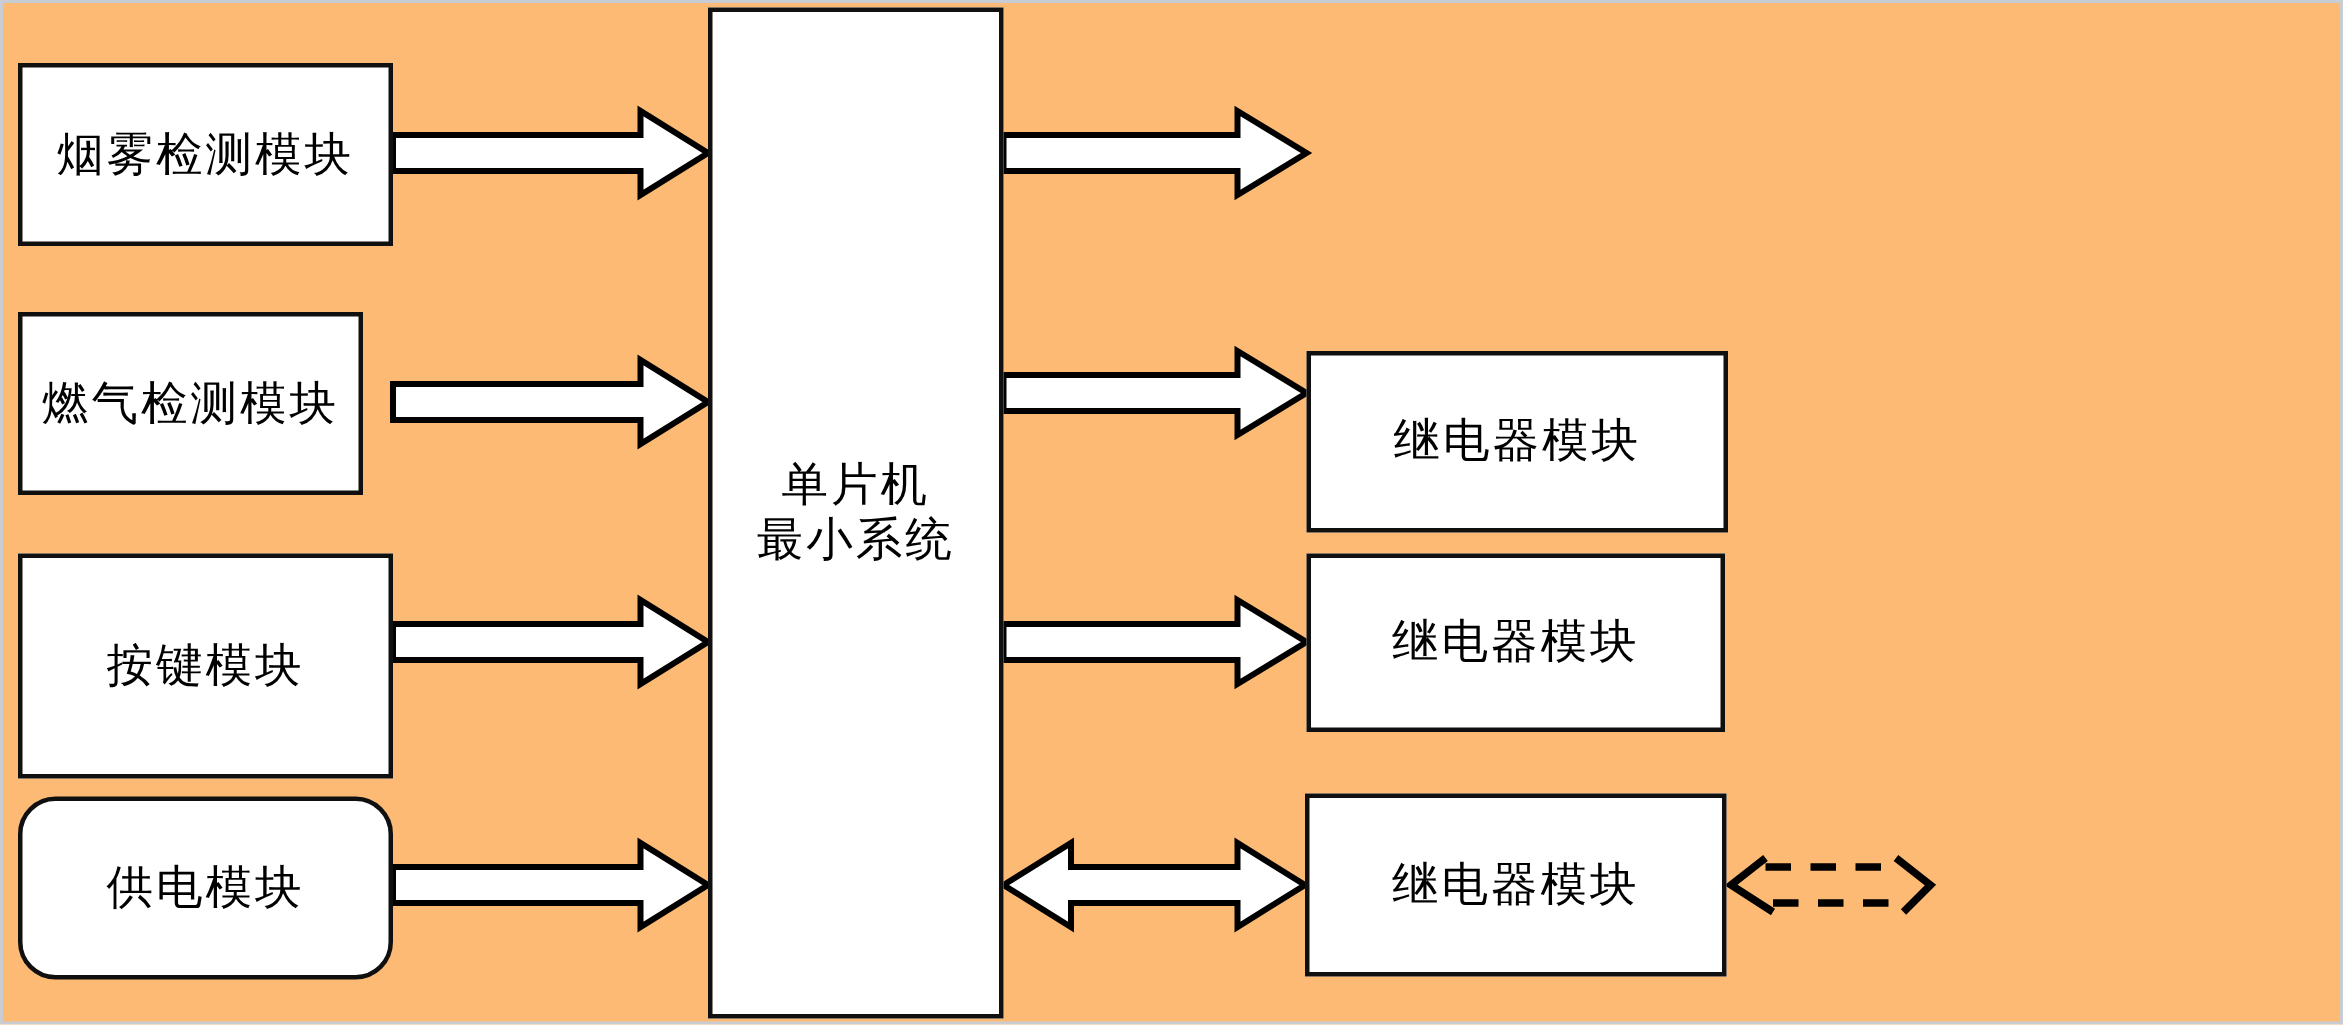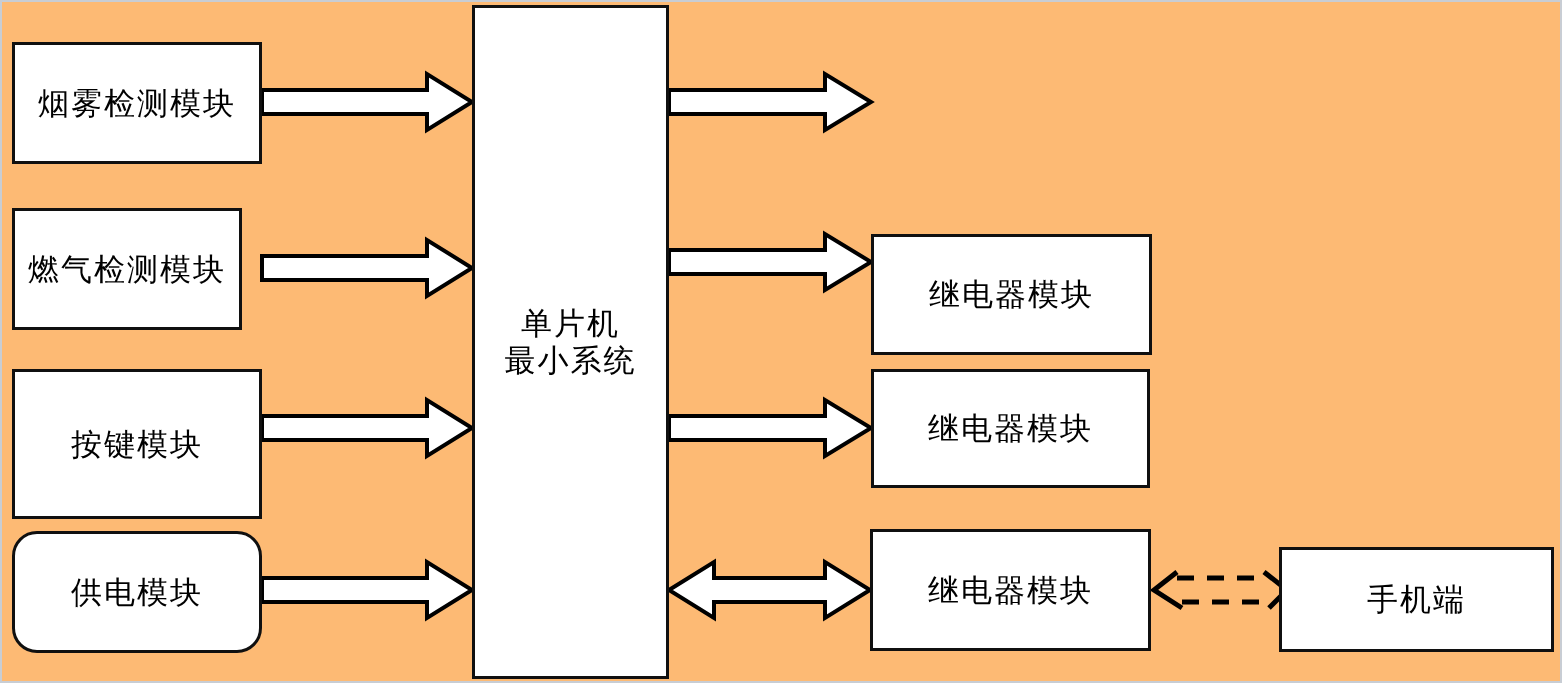--- a/index.html
+++ b/index.html
@@ -124,17 +124,14 @@
   </div>
 
   <div class="blk f-right" style="left:869px; top:367px; width:279px; height:119px;">
     <span class="blk-label">继电器模块</span>
   </div>
 
   <div class="blk f-right" style="left:868px; top:527px; width:281px; height:122px;">
     <span class="blk-label">继电器模块</span>
   </div>
 
-  <div class="blk f-right" style="left:1277px; top:545px; width:275px; height:105px;">
-    <span class="blk-label">手机端</span>
-  </div>
 
 </div>
 
 </body></html>

